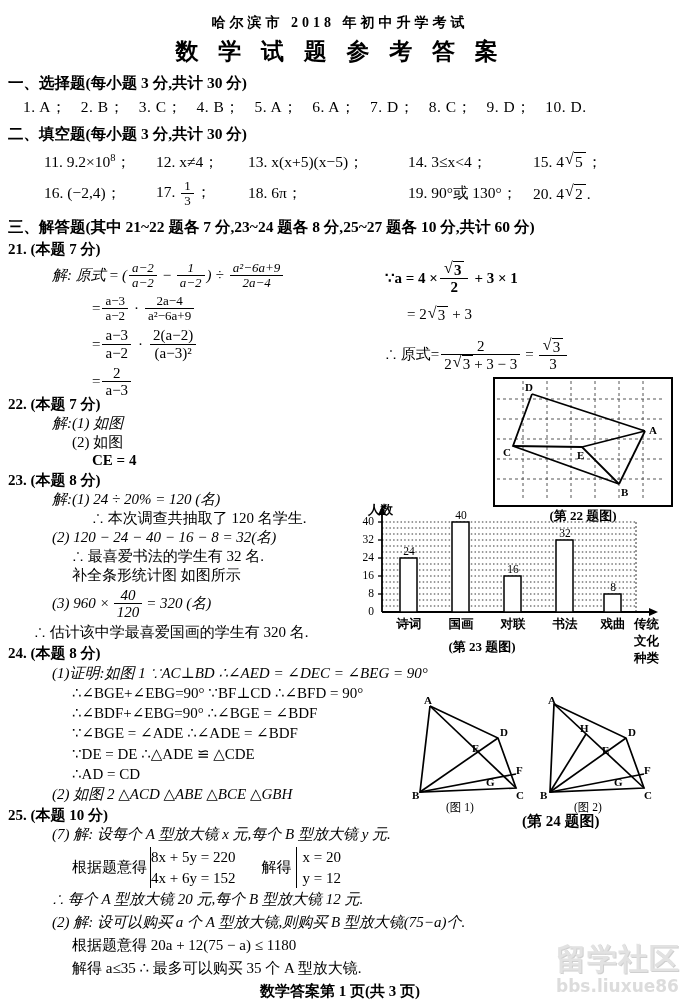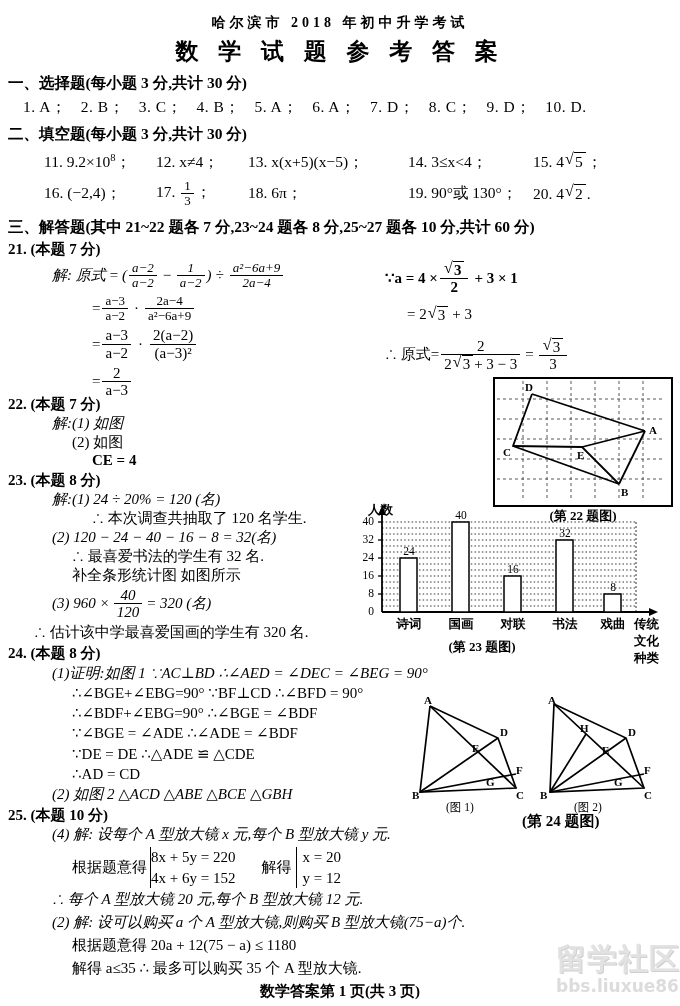--- a/index.html
+++ b/index.html
@@ -268,21 +268,21 @@
   <div class="row bold" style="margin-top:2px;">24. (本题 8 分)</div>
   <div class="row indent2 tight">(1)证明:如图 1    ∵AC⊥BD    ∴∠AED = ∠DEC = ∠BEG = 90°</div>
   <div class="row indent3 tight">∴∠BGE+∠EBG=90°    ∵BF⊥CD    ∴∠BFD = 90°</div>
   <div class="row indent3 tight">∴∠BDF+∠EBG=90°    ∴∠BGE = ∠BDF</div>
   <div class="row indent3 tight">∵∠BGE = ∠ADE    ∴∠ADE = ∠BDF</div>
   <div class="row indent3 tight">∵DE = DE    ∴△ADE ≌ △CDE</div>
   <div class="row indent3 tight">∴AD = CD</div>
   <div class="row indent2 tight">(2) 如图 2  △ACD  △ABE  △BCE  △GBH</div>
 
   <div class="row bold" style="margin-top:2px;">25. (本题 10 分)</div>
-  <div class="row indent2">(4) 解: 设每个 A 型放大镜 x 元,每个 B 型放大镜 y 元.</div>
+  <div class="row indent2">(7) 解: 设每个 A 型放大镜 x 元,每个 B 型放大镜 y 元.</div>
 
   <div class="row indent3" style="display:flex;align-items:center;margin-top:3px;">
     <span>根据题意得</span>
     <span style="display:inline-block;border-left:1.4px solid #000;margin-left:3px;line-height:1.35;">
       <div>8x + 5y = 220</div>
       <div>4x + 6y = 152</div>
     </span>
     <span style="margin-left:26px;">解得</span>
     <span style="display:inline-block;border-left:1.4px solid #000;padding-left:5px;margin-left:5px;line-height:1.35;">
       <div>x = 20</div>

